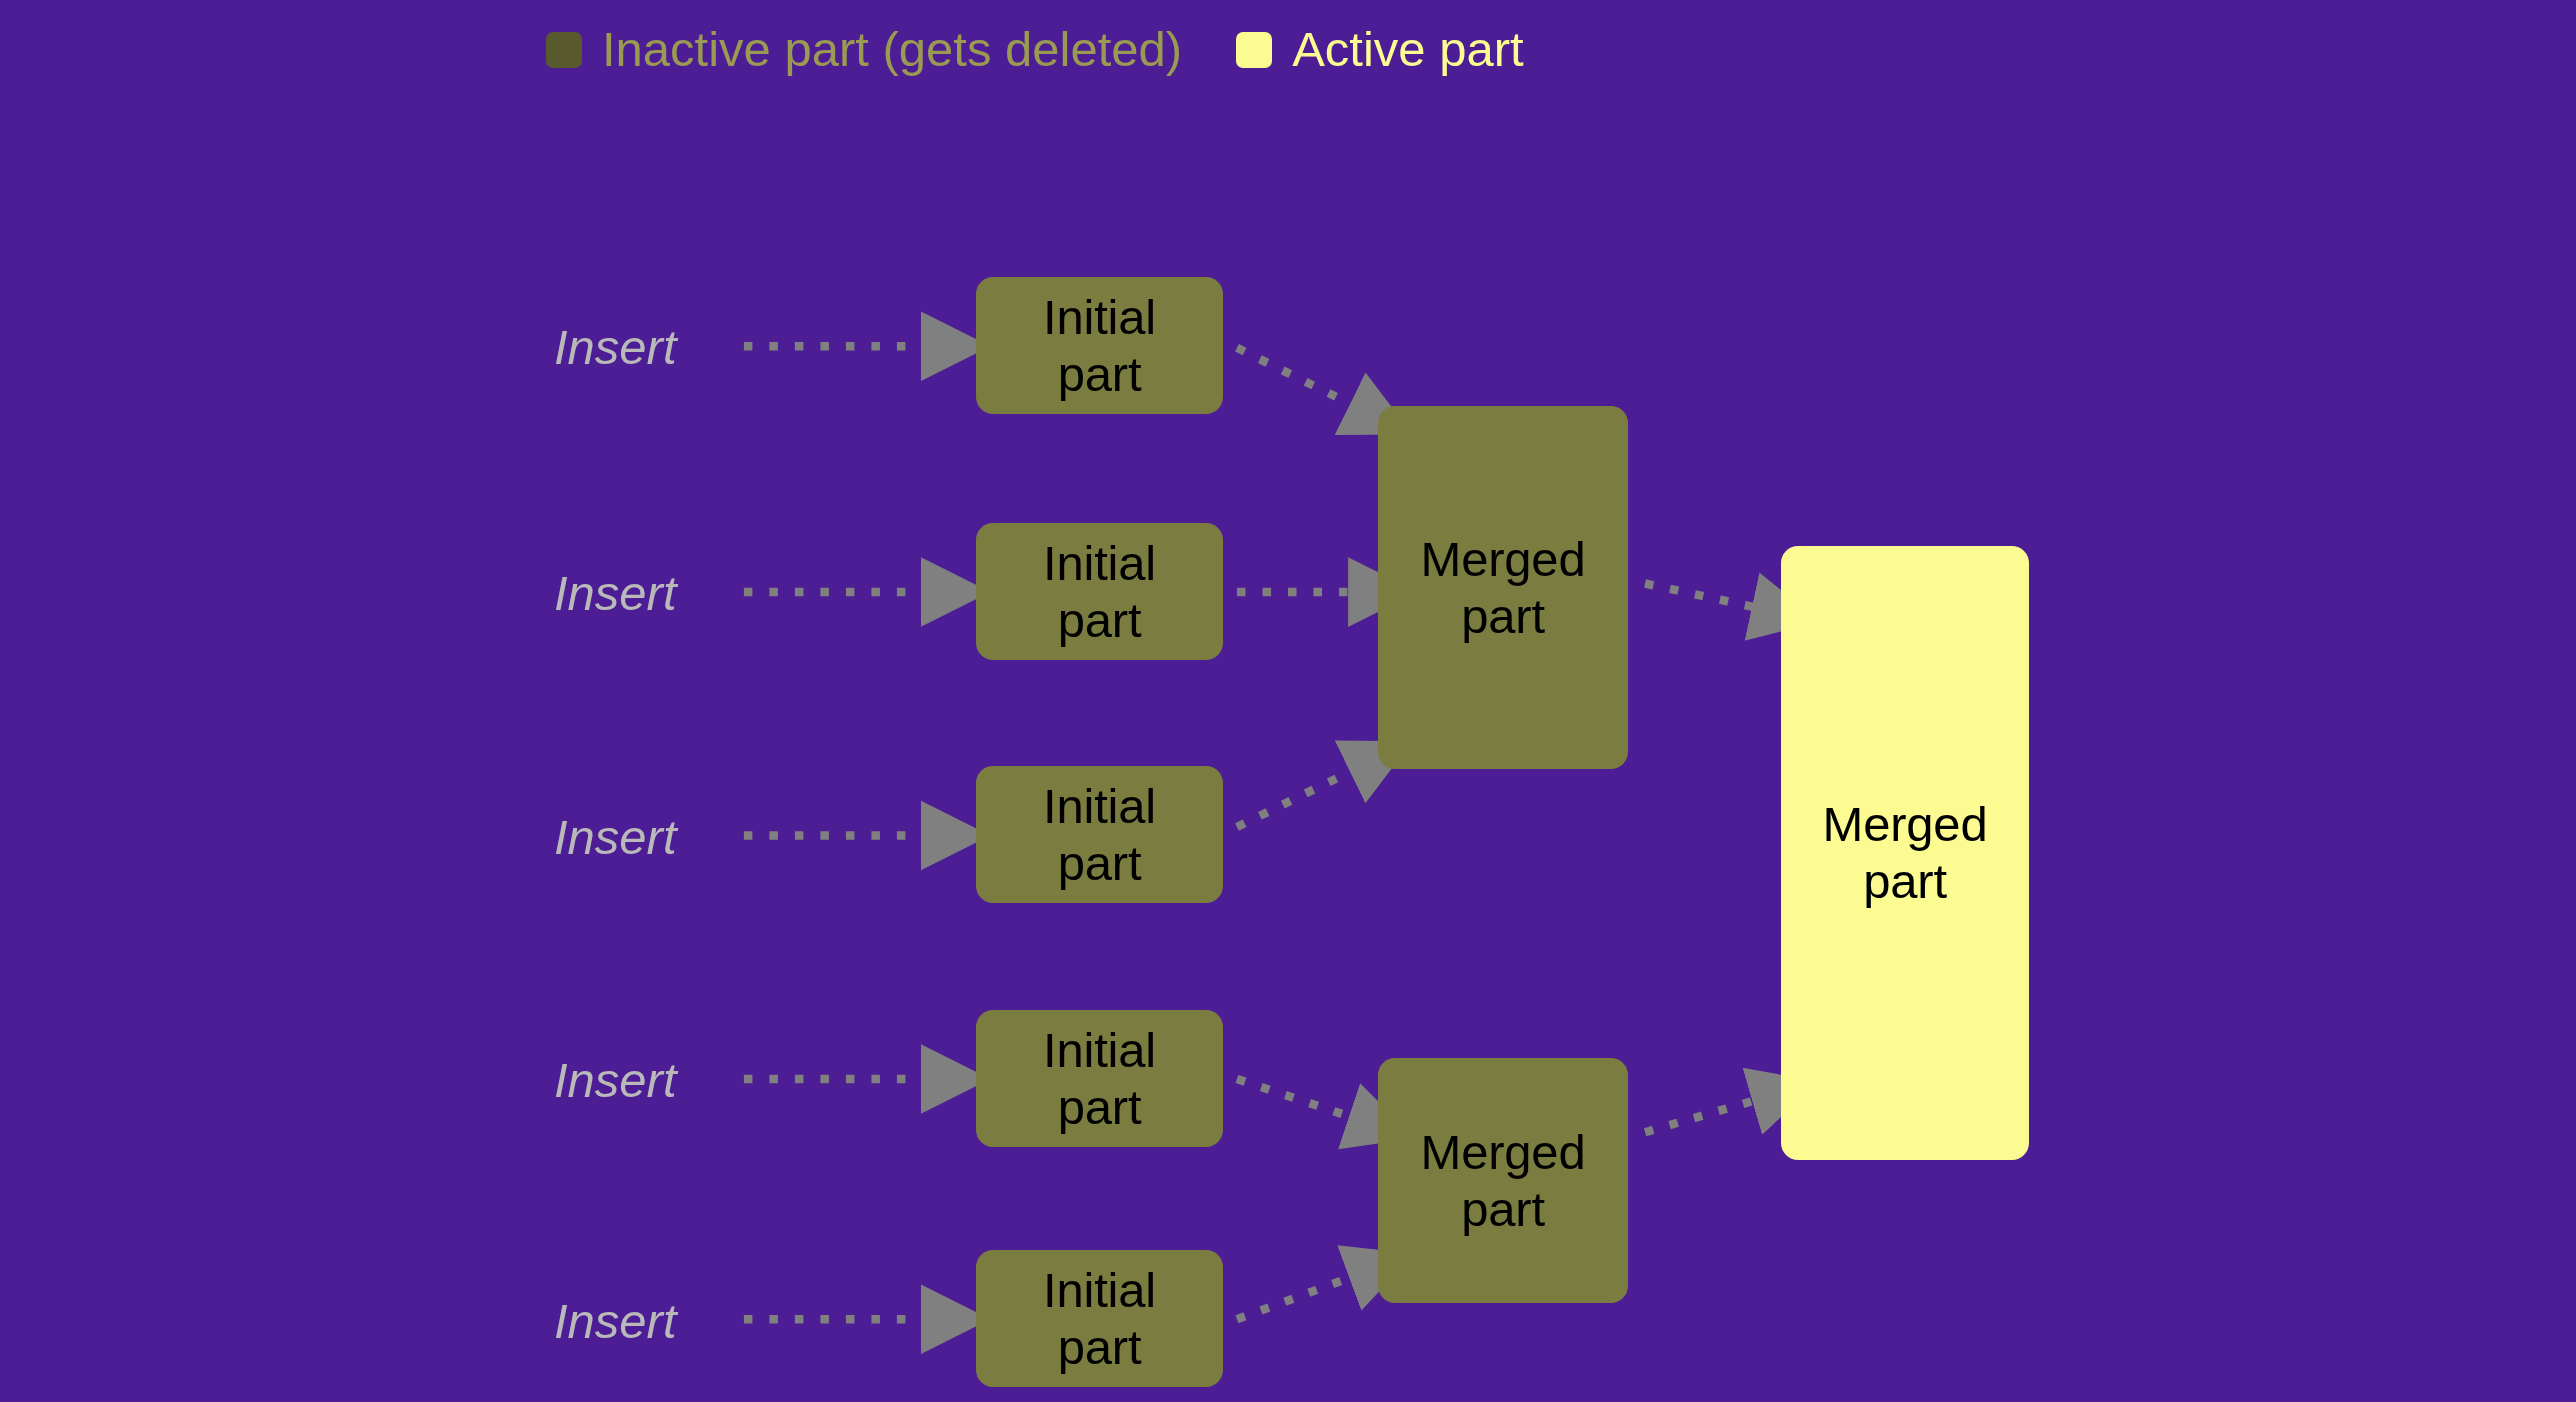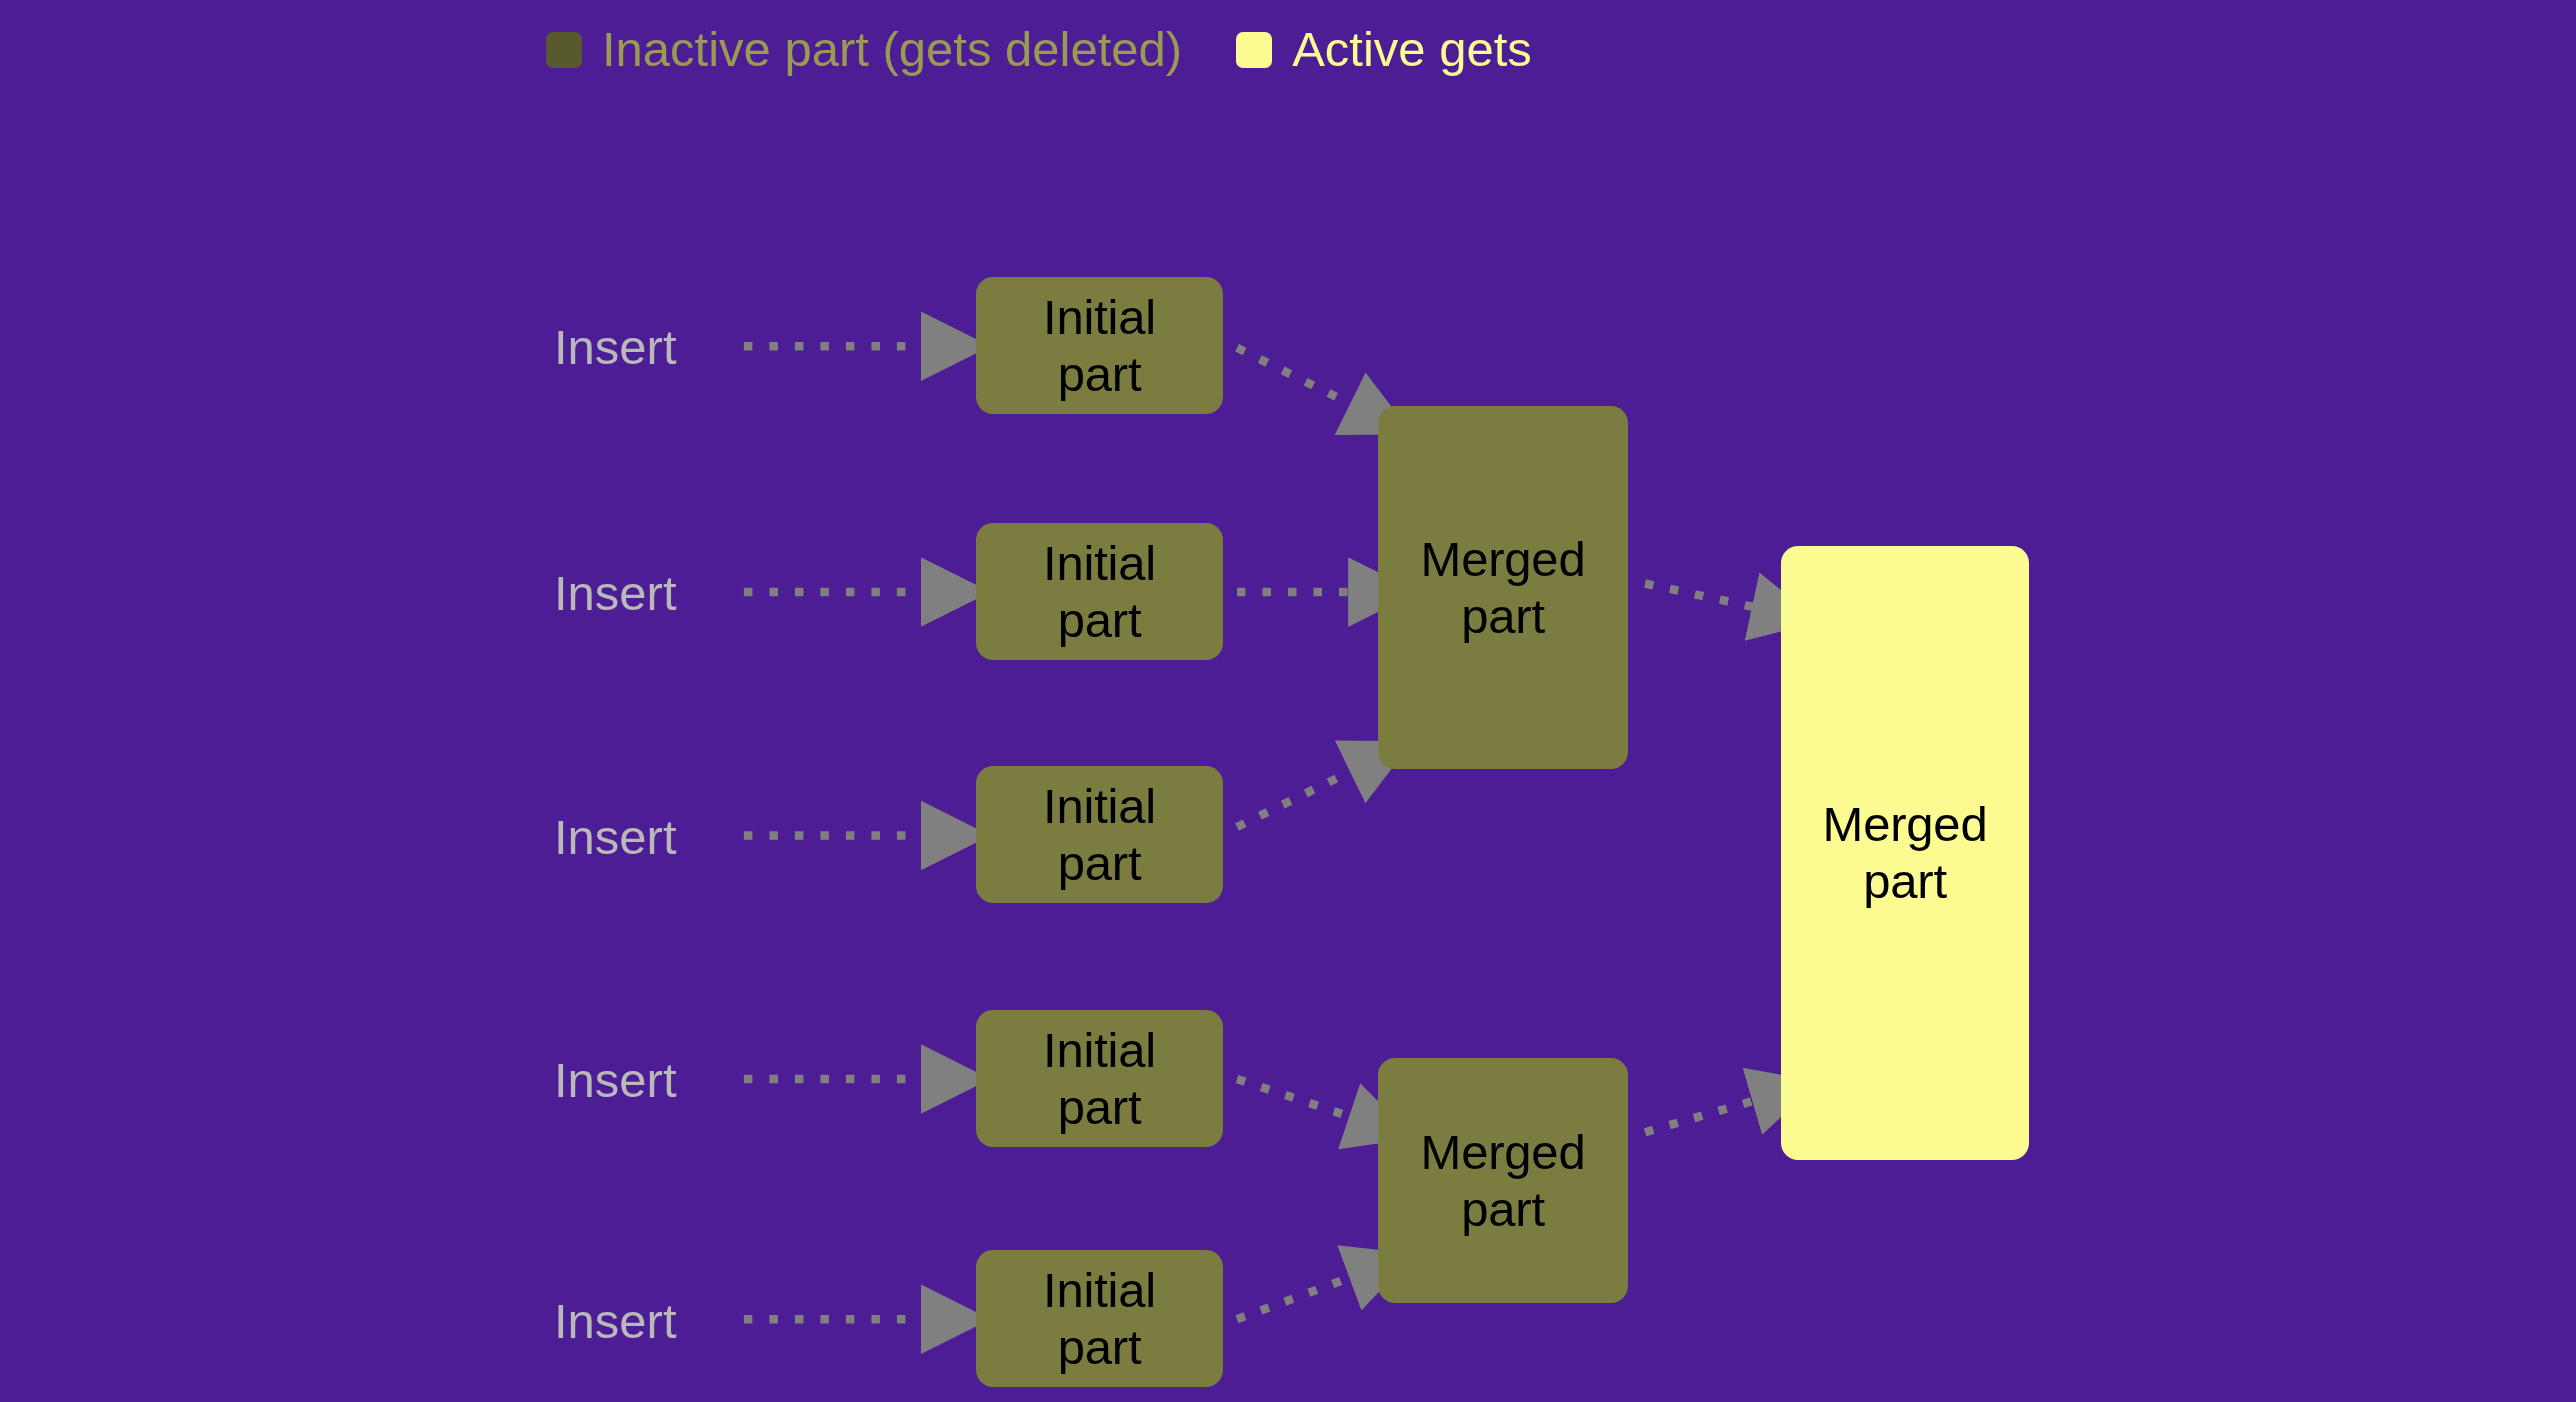--- a/index.html
+++ b/index.html
@@ -59,35 +59,36 @@
   }
   .node.inactive { background: #7b7c40; text-align: center; }
   .node.active   { background: #fbfb92; }
 
   .src-label {
     position: absolute;
     color: #b9b9b9;
     font-size: 49px;
     line-height: 1;
     white-space: nowrap;
+    font-style: italic;
   }
 </style>
 </head>
 <body>
 
 <div id="stage">
 
   <div class="legend" style="left:546px; top:25px;">
     <div class="legend-entry">
       <span class="legend-swatch" style="background:#585a2e;"></span>
       <span class="legend-label" style="color:#9a9a52;">Inactive part (gets deleted)</span>
     </div>
     <div class="legend-entry" style="margin-left:54px;">
       <span class="legend-swatch" style="background:#fbfb92;"></span>
-      <span class="legend-label" style="color:#fbfb92;">Active gets</span>
+      <span class="legend-label" style="color:#fbfb92;">Active part</span>
     </div>
   </div>
 
   <svg id="edge-layer" viewBox="0 0 3332 1814" width="2576" height="1402" xmlns="http://www.w3.org/2000/svg">
     <defs>
       <marker id="ah" markerWidth="9" markerHeight="9" refX="2.2" refY="4.5" orient="auto" markerUnits="strokeWidth">
         <path d="M0,0.4 L8.2,4.5 L0,8.6 z" fill="#808080"></path>
       </marker>
     </defs>
     <g stroke="#808080" stroke-width="11" stroke-dasharray="11 22" stroke-linecap="butt" fill="none" marker-end="url(#ah)">

